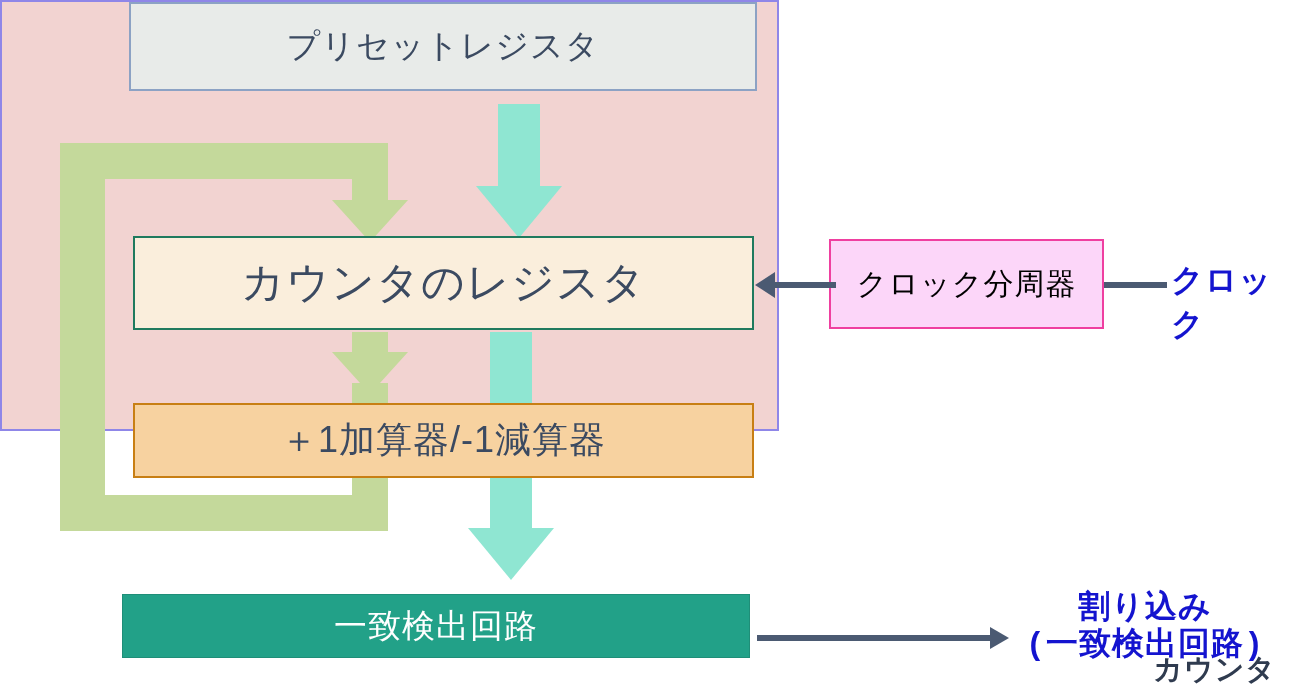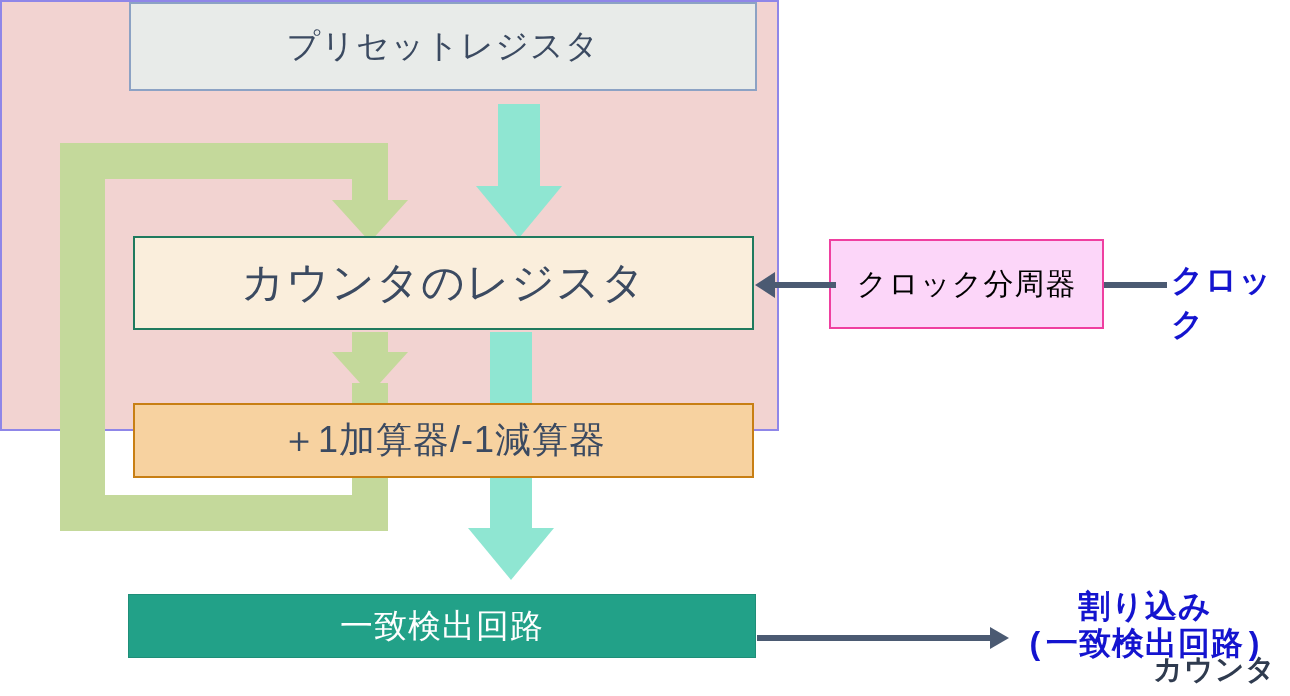--- a/index.html
+++ b/index.html
@@ -102,21 +102,21 @@
     height: 75px;
     background: #f7d2a0;
     border: 2px solid #c87f14;
     color: #3b4a61;
     font-size: 36px;
     letter-spacing: 1px;
   }
 
   
   #match-detect {
-    left: 128px;
+    left: 122px;
     top: 594px;
     width: 628px;
     height: 64px;
     background: #22a188;
     border: 1px solid #1f8e78;
     color: #ffffff;
     font-size: 33px;
     letter-spacing: 1px;
   }
 

